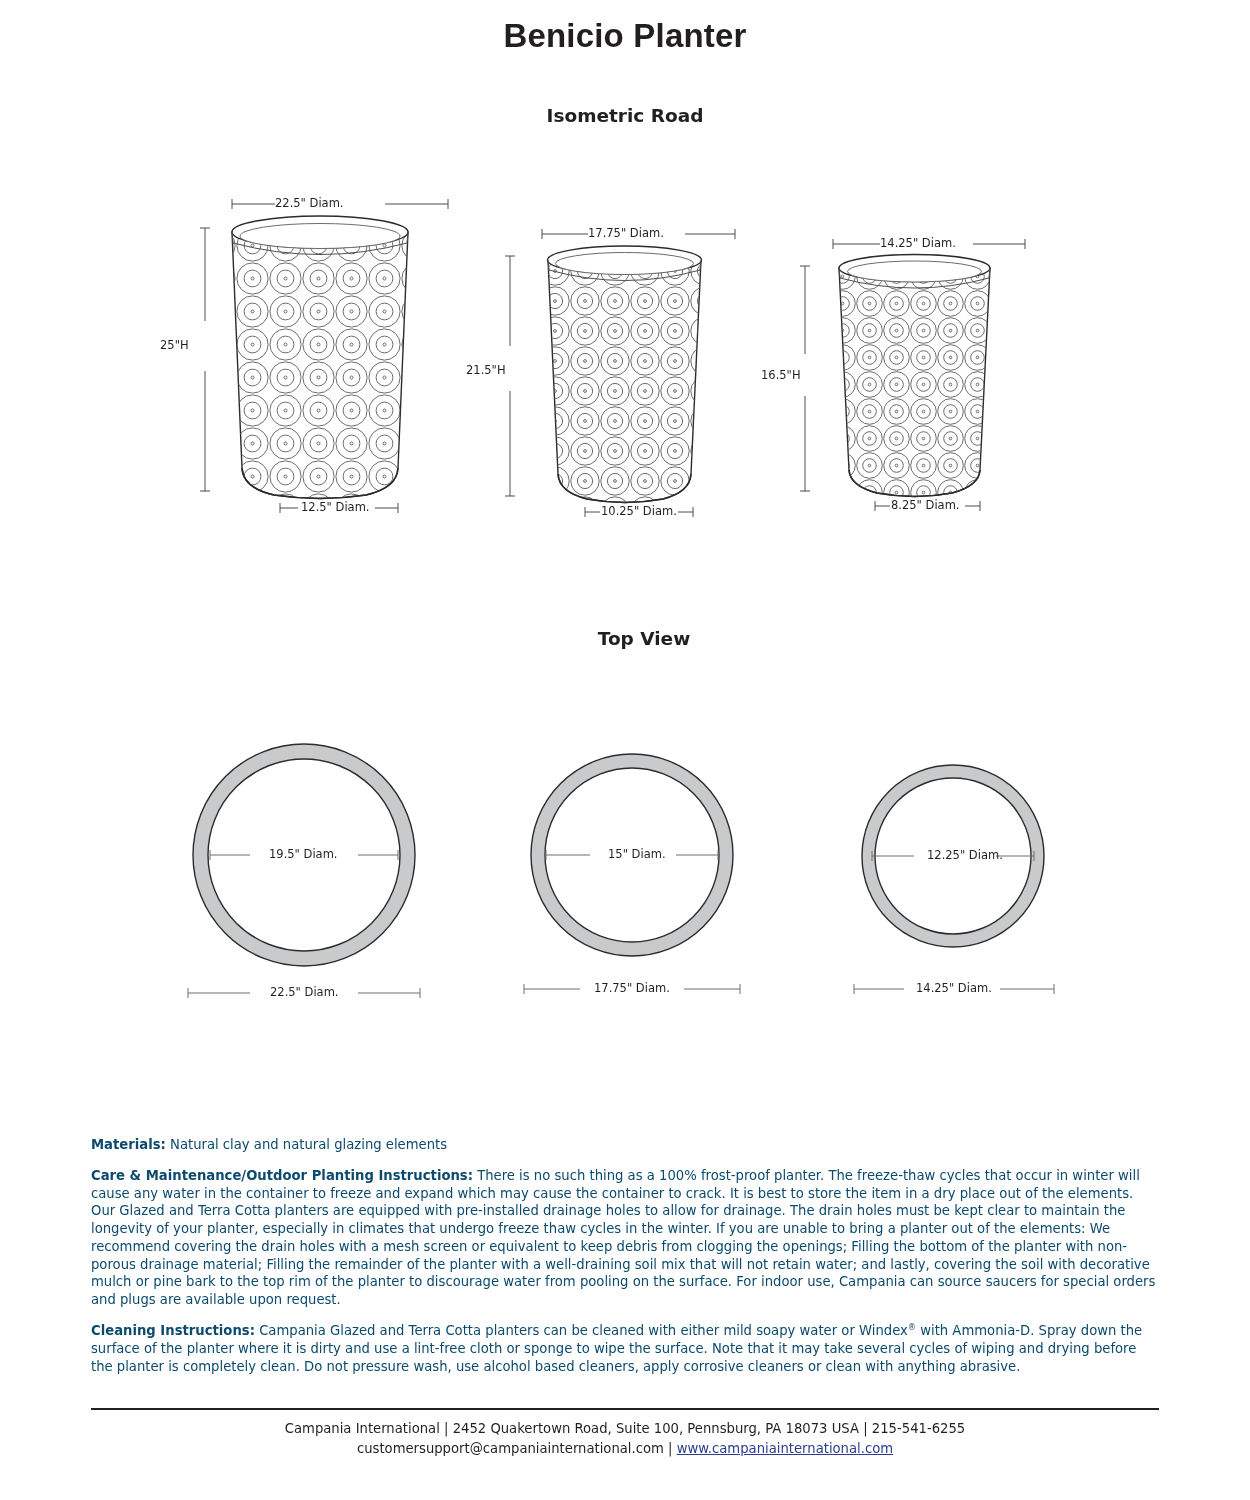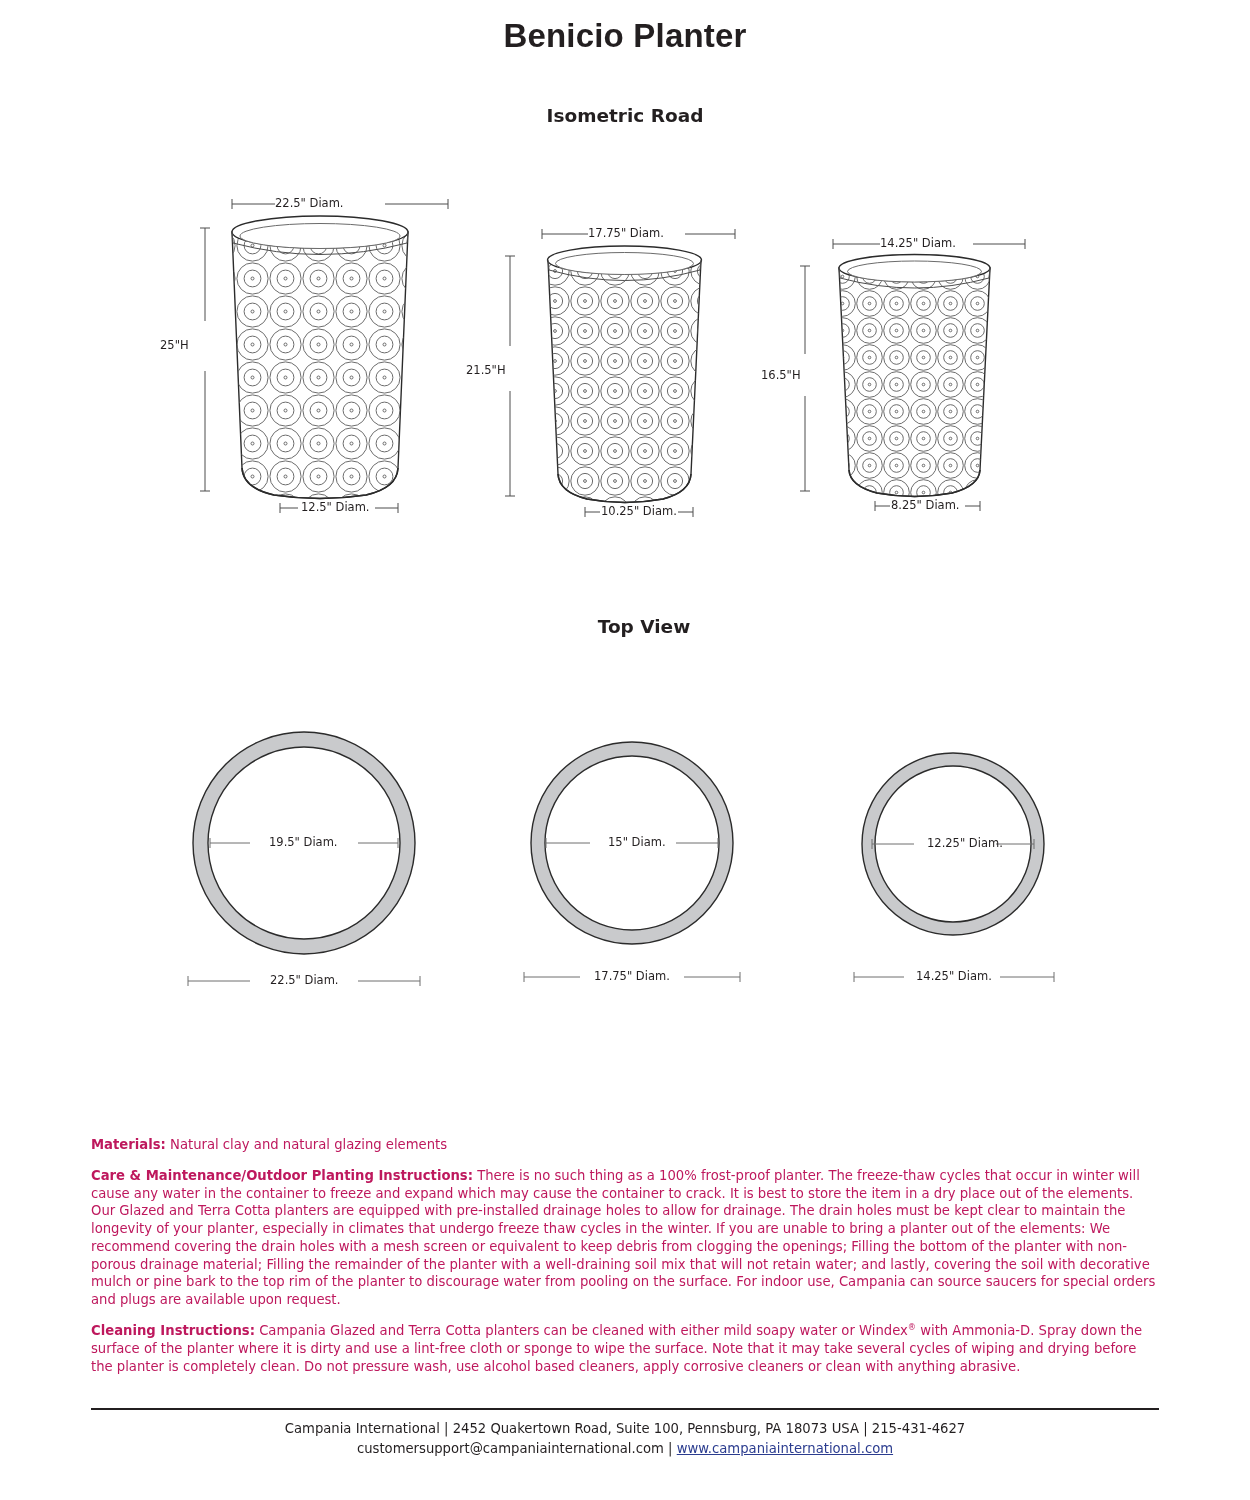--- a/index.html
+++ b/index.html
@@ -26,21 +26,21 @@
 
   
   .section-heading {
     text-align: center;
     font-size: 18.5px;
     font-weight: bold;
     color: #231f20;
     font-family: "DejaVu Sans", sans-serif;
   }
   #iso-heading { margin-top: 50px; }
-  #top-heading { margin-top: 0px; padding-left: 38px; }
+  #top-heading { margin-top: 12px; padding-left: 38px; }
 
   
   .iso-row {
     position: relative;
     height: 480px;
     margin-top: 10px;
   }
   .topview-row {
     position: relative;
     height: 340px;
@@ -67,21 +67,21 @@
     left: 91px;
     right: 91px;
     top: 1136px;
   }
   .blk { margin-bottom: 13px; }
   .blk p {
     margin: 0;
     font-family: "DejaVu Sans", sans-serif;
     font-size: 13.2px;
     line-height: 1.345;
-    color: #be185d;
+    color: #0c4a6e;
     text-align: left;
   }
   .blk .lead { font-weight: bold; }
 
   
   .footer {
     position: absolute;
     left: 91px;
     right: 91px;
     top: 1408px;
@@ -350,18 +350,18 @@
   <div class="blk">
     <p>
       <span class="lead">Cleaning Instructions:</span><span> Campania Glazed and Terra Cotta planters can be cleaned with either mild soapy water or Windex</span><span class="sup">®</span><span> with Ammonia-D. Spray down the surface of the planter where it is dirty and use a lint-free cloth or sponge to wipe the surface. Note that it may take several cycles of wiping and drying before the planter is completely clean. Do not pressure wash, use alcohol based cleaners, apply corrosive cleaners or clean with anything abrasive.</span>
     </p>
   </div>
 </div>
 
 <div class="footer">
   <div class="footer-rule"></div>
   <div class="footer-lines">
-    <div>Campania International | 2452 Quakertown Road, Suite 100, Pennsburg, PA 18073 USA | 215-431-4627</div>
+    <div>Campania International | 2452 Quakertown Road, Suite 100, Pennsburg, PA 18073 USA | 215-541-6255</div>
     <div>
       <span>customersupport@campaniainternational.com</span><span> | </span><span class="footer-link">www.campaniainternational.com</span>
     </div>
   </div>
 </div>
 
 </body></html>

